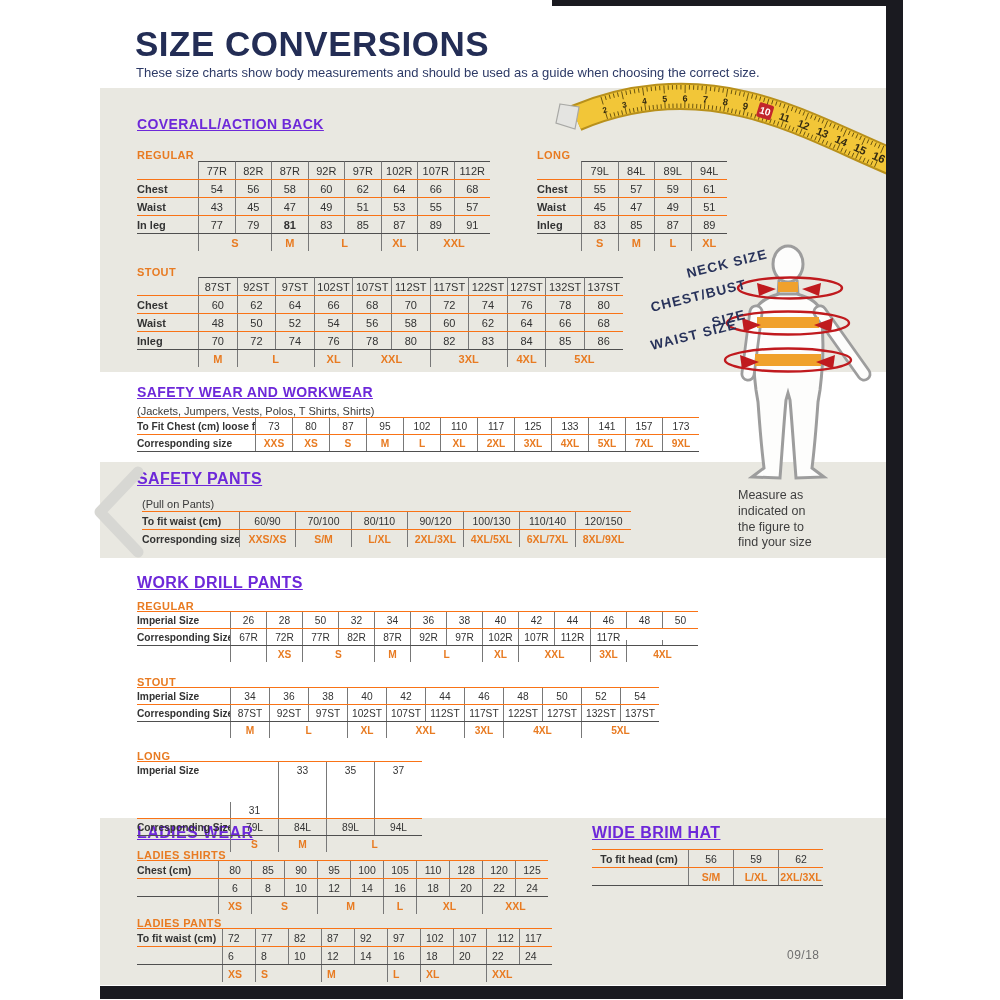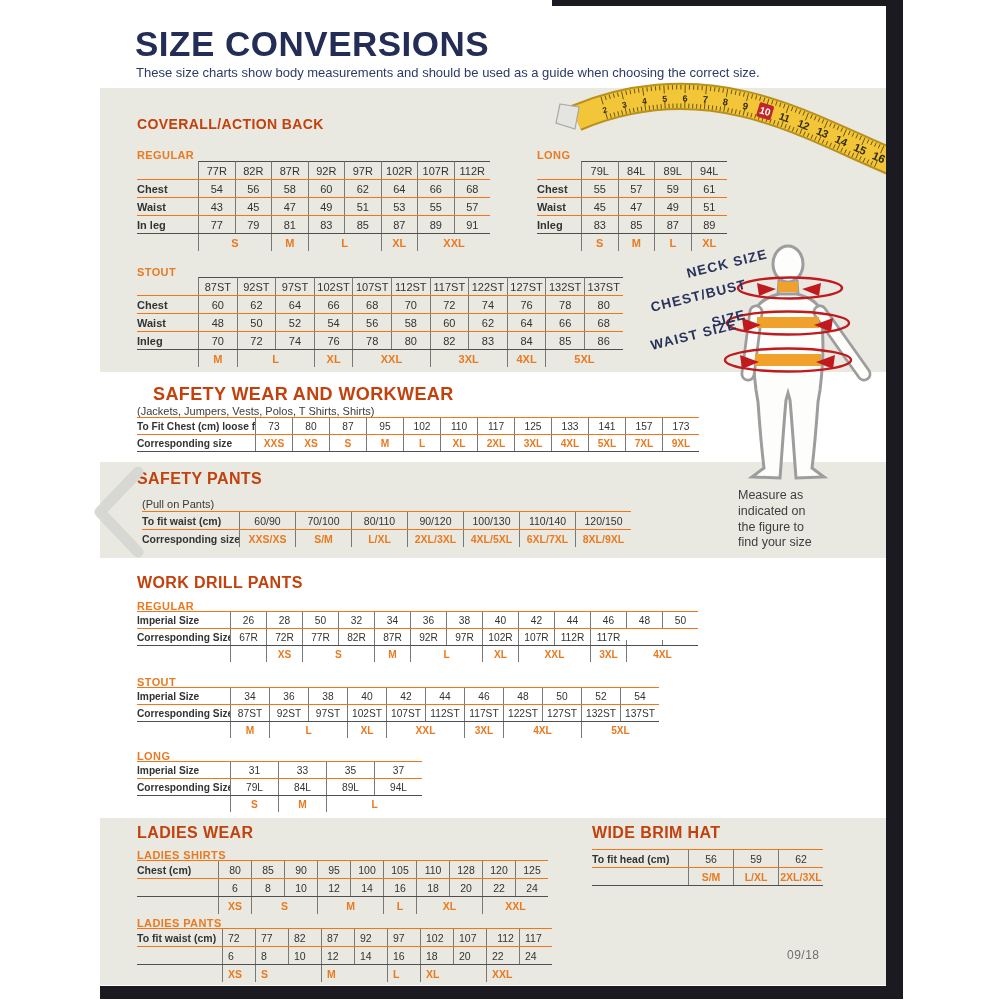--- a/index.html
+++ b/index.html
@@ -2,21 +2,21 @@
 <html><head>
 <meta charset="utf-8">
 <style>
   html,body{margin:0;padding:0;background:#ffffff;}
   .page{position:relative;width:1000px;height:1000px;background:#ffffff;overflow:hidden;
         font-family:"Liberation Sans",sans-serif;}
   .band{position:absolute;left:100px;width:786px;background:#e9e8e1;}
   .strip{position:absolute;background:#1a1a20;}
   .h1{position:absolute;left:135px;top:24px;font-size:35px;font-weight:bold;color:#232d55;letter-spacing:.5px;}
   .sub{position:absolute;left:136px;top:65px;font-size:13px;color:#2d3a66;}
-  .h2{position:absolute;font-weight:bold;color:#c2410c;letter-spacing:.4px;}
+  .h2{position:absolute;font-weight:bold;color:#6d28d9;letter-spacing:.4px;text-decoration:underline;}
   .tag{position:absolute;font-size:11px;font-weight:bold;color:#e87b22;letter-spacing:.4px;}
   .note{position:absolute;font-size:11px;color:#3a3a3a;}
   .tbl{position:absolute;font-size:11px;color:#333;}
   .trow{display:flex;border-top:1px solid #f97316;}
   .trow.first{border-top:none;}
   .trow.first .tcell{border-top:1px solid #4f4f4f;}
   .trow.last{border-bottom:1px solid #4f4f4f;align-items:flex-end;}
   .trow.szs{border-top:none;}
   .tlab{font-weight:bold;padding:3px 2px 2px 0;box-sizing:border-box;flex:none;white-space:nowrap;overflow:hidden;}
   .tcell{border-left:1px solid #787878;text-align:center;padding:3px 0 2px;box-sizing:border-box;flex:none;white-space:nowrap;}
@@ -39,21 +39,21 @@
   <div class="band" style="top:818px;height:167px;"></div>
 
   <div class="h1">SIZE CONVERSIONS</div>
   <div class="sub">These size charts show body measurements and should be used as a guide when choosing the correct size.</div>
 
   <div class="h2" style="left:137px;top:116px;font-size:14px;">COVERALL/ACTION BACK</div>
   <div class="tag" style="left:137px;top:149px;">REGULAR</div>
   <div class="tag" style="left:537px;top:149px;">LONG</div>
   <div class="tag" style="left:137px;top:266px;">STOUT</div>
 
-  <div class="h2" style="left:137px;top:384px;font-size:18px;margin-left:16px;">SAFETY WEAR AND WORKWEAR</div>
+  <div class="h2" style="left:137px;top:384px;font-size:14px;">SAFETY WEAR AND WORKWEAR</div>
   <div class="note" style="left:137px;top:405px;">(Jackets, Jumpers, Vests, Polos, T Shirts, Shirts)</div>
 
   <div class="h2" style="left:137px;top:470px;font-size:16px;">SAFETY PANTS</div>
   <div class="note" style="left:142px;top:498px;">(Pull on Pants)</div>
 
   <div class="h2" style="left:137px;top:574px;font-size:16px;">WORK DRILL PANTS</div>
   <div class="tag" style="left:137px;top:600px;">REGULAR</div>
   <div class="tag" style="left:137px;top:676px;">STOUT</div>
   <div class="tag" style="left:137px;top:750px;">LONG</div>
 
@@ -94,21 +94,21 @@
         <div class="tcell" style="width: 36.5px;">49</div>
         <div class="tcell" style="width: 36.5px;">51</div>
         <div class="tcell" style="width: 36.5px;">53</div>
         <div class="tcell" style="width: 36.5px;">55</div>
         <div class="tcell" style="width: 36.5px;">57</div>
       </div>
       <div class="trow last">
         <div class="tlab" style="width: 61px;">In leg</div>
         <div class="tcell" style="width: 36.5px;">77</div>
         <div class="tcell" style="width: 36.5px;">79</div>
-        <div class="tcell" style="width: 36.5px;">81</div>
+        <div class="tcell" style="width: 36.5px; font-weight: bold;">81</div>
         <div class="tcell" style="width: 36.5px;">83</div>
         <div class="tcell" style="width: 36.5px;">85</div>
         <div class="tcell" style="width: 36.5px;">87</div>
         <div class="tcell" style="width: 36.5px;">89</div>
         <div class="tcell" style="width: 36.5px;">91</div>
       </div>
       <div class="trow szs">
         <div class="tlab" style="width: 61px;"></div>
         <div class="tcell size" style="width: 73px;">S</div>
         <div class="tcell size" style="width: 36.5px;">M</div>
@@ -358,21 +358,21 @@
         <div class="tcell size" style="width: 39px;">XL</div>
         <div class="tcell size" style="width: 78px;">XXL</div>
         <div class="tcell size" style="width: 39px;">3XL</div>
         <div class="tcell size" style="width: 78px;">4XL</div>
         <div class="tcell size" style="width: 78px;">5XL</div>
       </div>
     </div>
   <div class="tbl" style="left:137px;top:761px;font-size:10.2px;">
       <div class="trow">
         <div class="tlab" style="width: 93px;">Imperial Size</div>
-        <div class="tcell" style="width: 48px;">31</div>
+        <div class="tcell" style="width: 48px; margin-top: 40px;">31</div>
         <div class="tcell" style="width: 48px;">33</div>
         <div class="tcell" style="width: 48px;">35</div>
         <div class="tcell" style="width: 48px;">37</div>
       </div>
       <div class="trow last">
         <div class="tlab" style="width: 93px;">Corresponding Size</div>
         <div class="tcell" style="width: 48px;">79L</div>
         <div class="tcell" style="width: 48px;">84L</div>
         <div class="tcell" style="width: 48px;">89L</div>
         <div class="tcell" style="width: 48px;">94L</div>
@@ -453,21 +453,21 @@
         <div class="tcell size" style="width: 33px;">XS</div>
         <div class="tcell size" style="width: 66px;">S</div>
         <div class="tcell size" style="width: 66px;">M</div>
         <div class="tcell size" style="width: 33px;">L</div>
         <div class="tcell size" style="width: 66px;">XL</div>
         <div class="tcell size" style="width: 66px;">XXL</div>
       </div>
     </div>
   <div class="tbl" style="left:592px;top:849px;font-size:10.5px;">
       <div class="trow">
-        <div class="tlab" style="width: 96px;">To fit head (cm)</div>
+        <div class="tlab" style="width: 96px; text-align: center;">To fit head (cm)</div>
         <div class="tcell" style="width: 45px;">56</div>
         <div class="tcell" style="width: 45px;">59</div>
         <div class="tcell" style="width: 45px;">62</div>
       </div>
       <div class="trow last">
         <div class="tlab" style="width: 96px;"></div>
         <div class="tcell org" style="width: 45px;">S/M</div>
         <div class="tcell org" style="width: 45px;">L/XL</div>
         <div class="tcell org" style="width: 45px;">2XL/3XL</div>
       </div>

